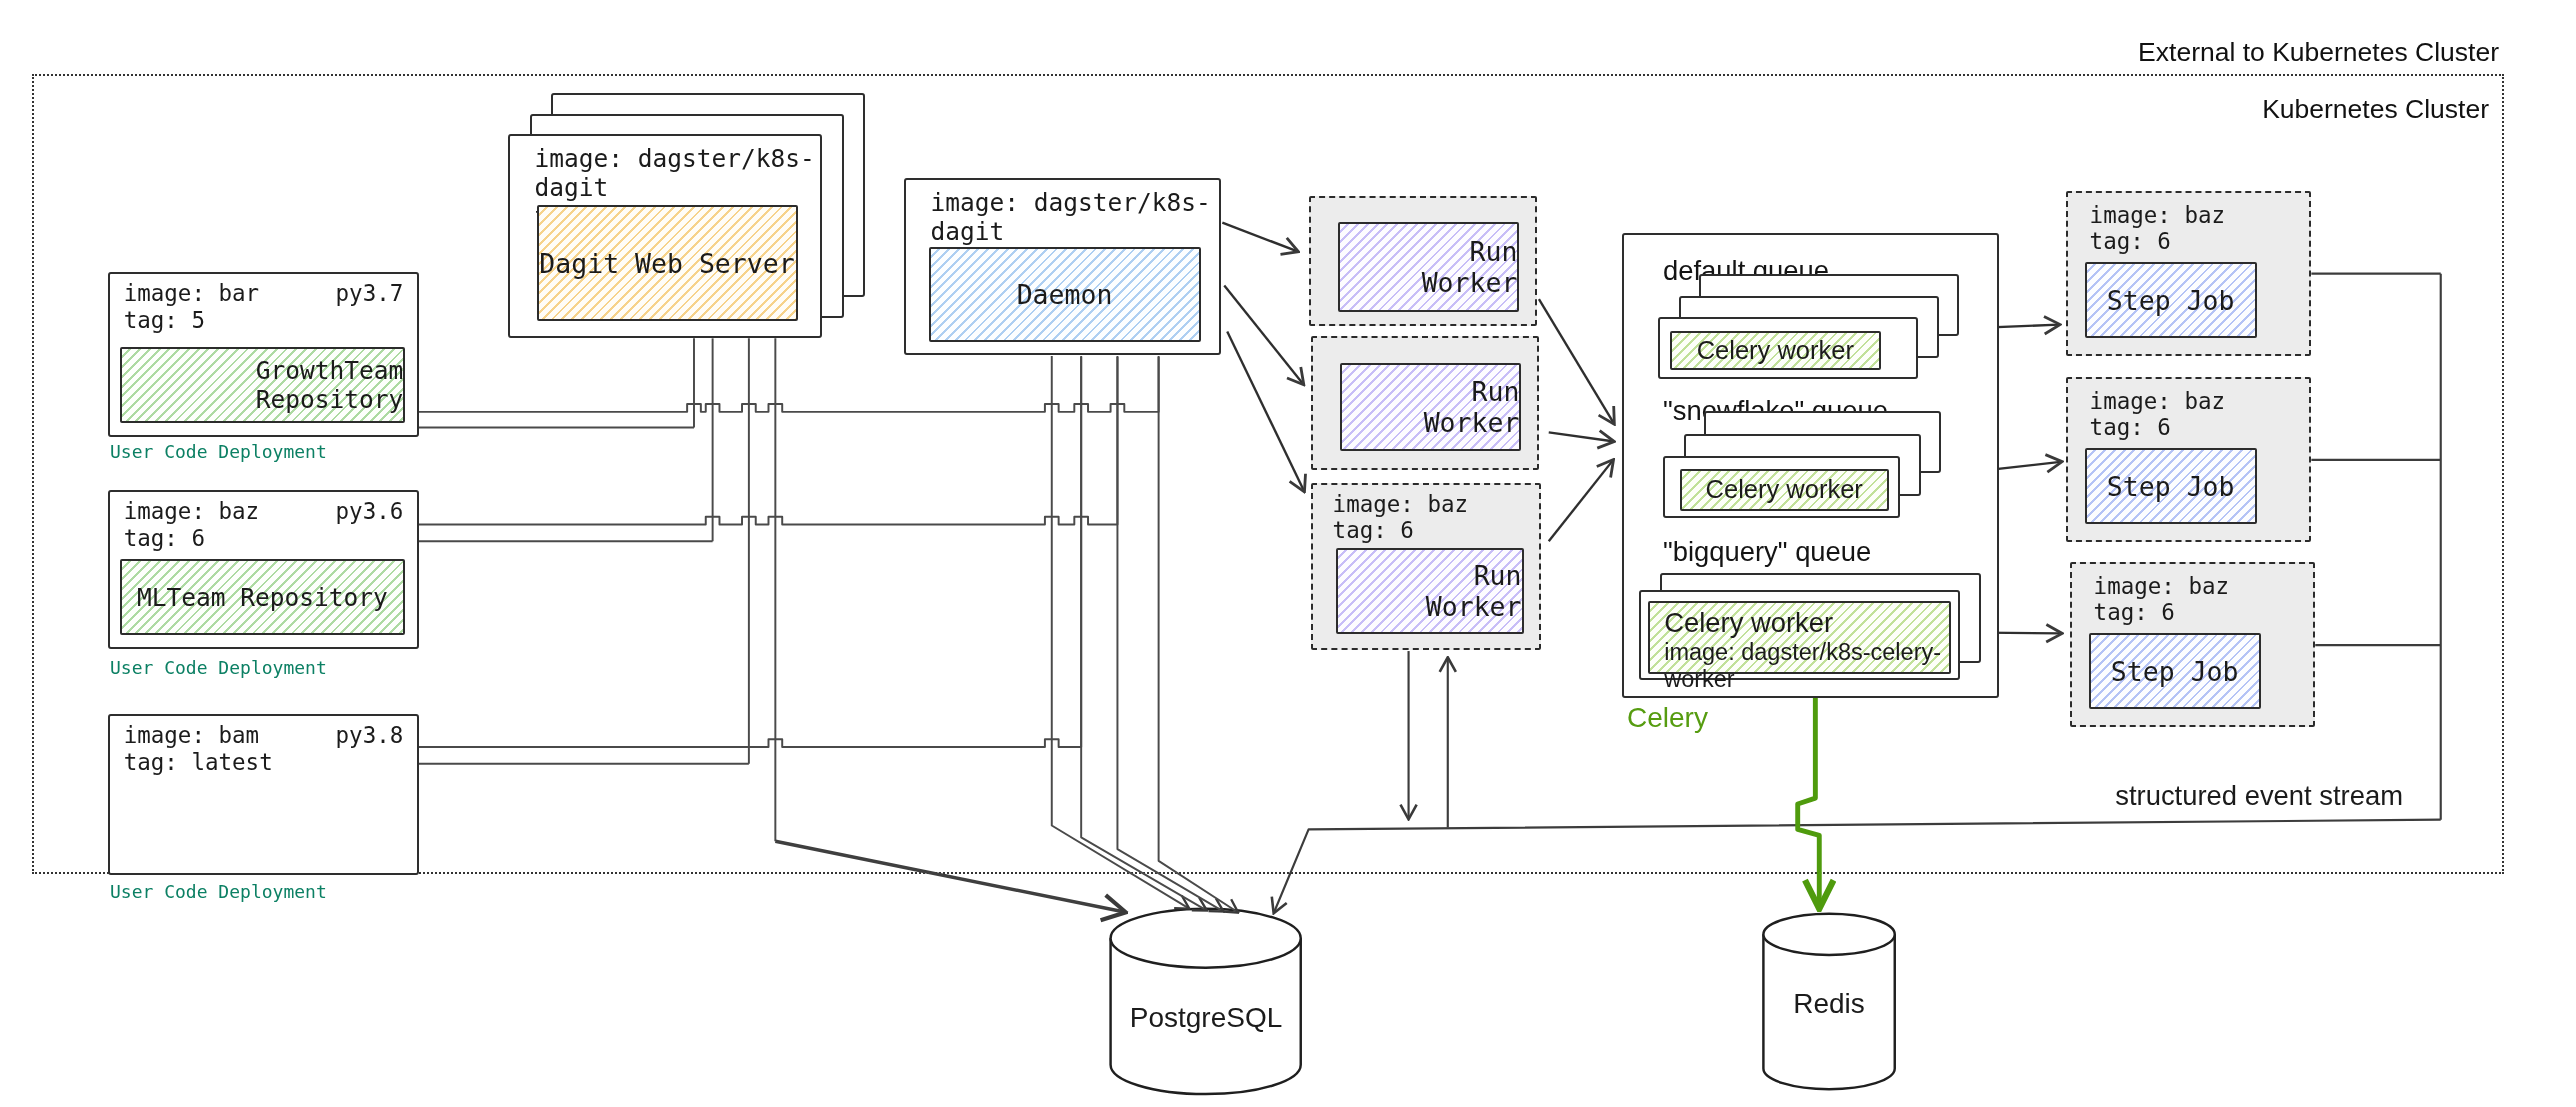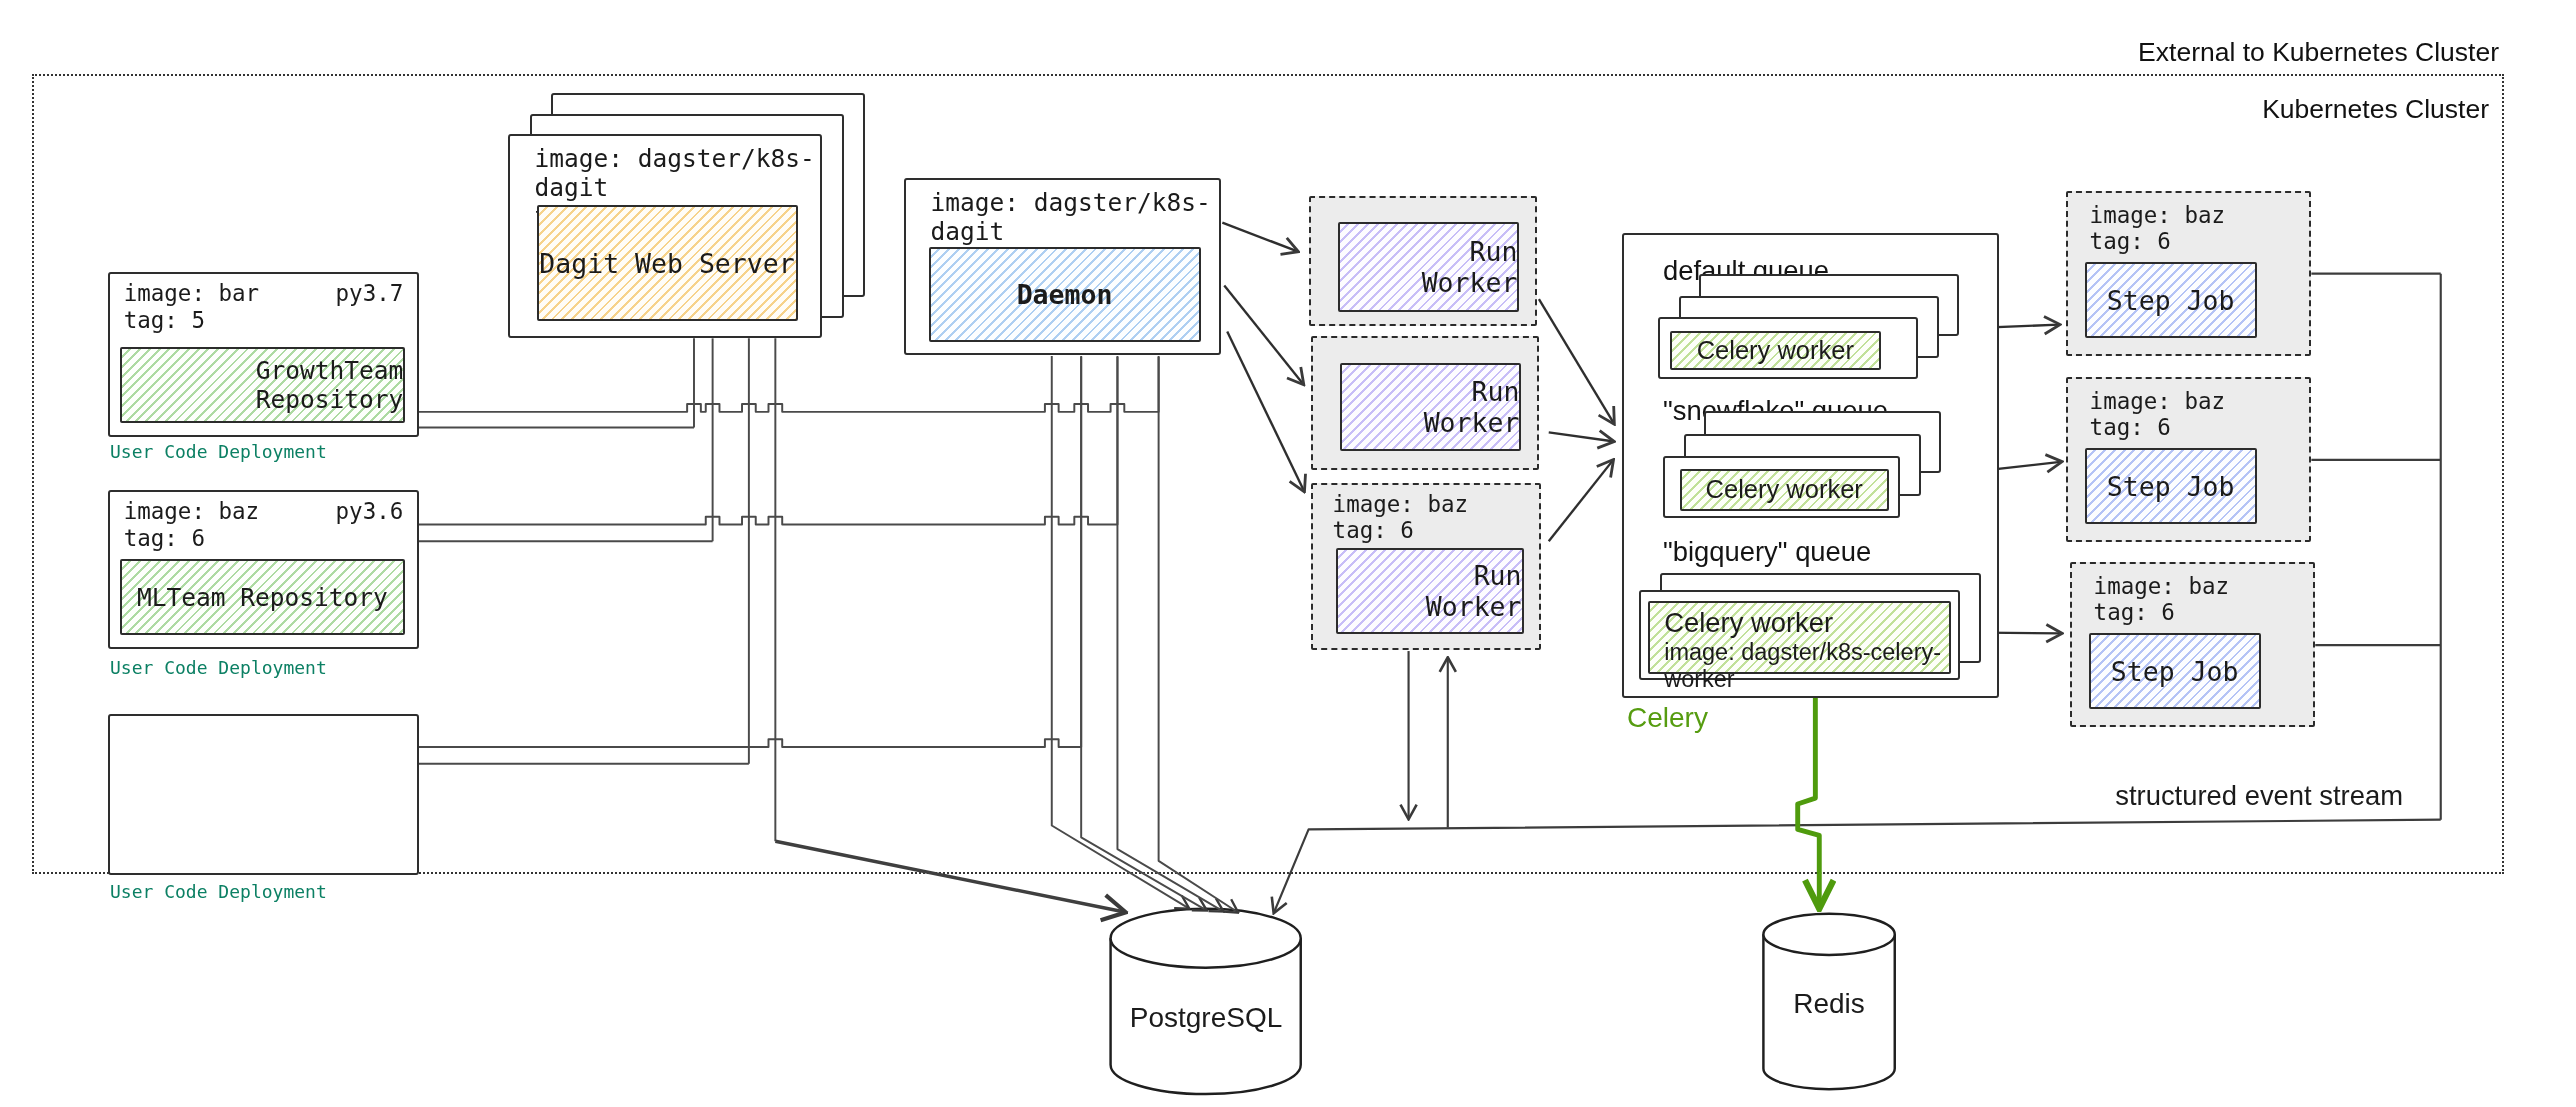--- a/index.html
+++ b/index.html
@@ -21,21 +21,21 @@
   .corner-label{font-size:26.5px;color:#111;}
 
   
   .box{background:#fff;border:2px solid #2e2e2e;border-radius:2.9px;box-sizing:border-box;}
   .inner{position:absolute;border:2px solid #2c2c2c;border-radius:2px;box-sizing:border-box;
          display:flex;align-items:center;justify-content:center;text-align:right;}
 
   
   .hatch-green {background:#fdfffc repeating-linear-gradient(135deg,rgba(0,0,0,0) 0 4.9px,rgba(121,194,103,.60) 4.9px 6.9px);}
   .hatch-orange{background:#fffdf7 repeating-linear-gradient(135deg,rgba(0,0,0,0) 0 4.9px,rgba(243,193,93,.70) 4.9px 6.9px);}
-  .hatch-blue  {background:#fcfeff repeating-linear-gradient(135deg,rgba(0,0,0,0) 0 4.9px,rgba(122,176,233,.60) 4.9px 6.9px);font-weight:bold;}
+  .hatch-blue  {background:#fcfeff repeating-linear-gradient(135deg,rgba(0,0,0,0) 0 4.9px,rgba(122,176,233,.60) 4.9px 6.9px);}
   .hatch-purple{background:#fdfcff repeating-linear-gradient(135deg,rgba(0,0,0,0) 0 4.9px,rgba(147,128,239,.50) 4.9px 6.9px);padding-left:26px;}
   .hatch-step  {background:#fcfdff repeating-linear-gradient(135deg,rgba(0,0,0,0) 0 4.9px,rgba(122,148,238,.55) 4.9px 6.9px);}
   .hatch-celery{background:#fdfff9 repeating-linear-gradient(135deg,rgba(0,0,0,0) 0 4.9px,rgba(154,205,90,.60) 4.9px 6.9px);}
 
   
   .repo{left:108px;width:311px;}
   .repo .hdr{position:absolute;left:13.7px;right:13.7px;top:5.9px;font-size:22.5px;line-height:27.4px;}
   .repo .hdr .row1{display:flex;justify-content:space-between;}
   .repo .inner{left:9.8px;right:11.8px;bottom:11.8px;height:76px;font-size:24.5px;}
   .caption{font-size:18px;color:#0c8064;}
@@ -158,20 +158,27 @@
       <span>image: baz</span>
       <span>py3.6</span>
     </div>
     <div>tag: 6</div>
   </div>
   <div class="inner hatch-green mono">MLTeam Repository</div>
 </div>
 <div class="abs node caption mono" style="left:110px;top:657px;">User Code Deployment</div>
 
 <div class="abs node box repo" style="top:714px;height:161px;">
+  <div class="hdr mono">
+    <div class="row1">
+      <span>image: bam</span>
+      <span>py3.8</span>
+    </div>
+    <div>tag: latest</div>
+  </div>
 </div>
 <div class="abs node caption mono" style="left:110px;top:881px;">User Code Deployment</div>
 
 <div class="abs node" style="left:508px;top:93px;width:357px;height:245px;">
   <div class="layer" style="left:43px;top:0;width:314px;height:204px;"></div>
   <div class="layer" style="left:21.6px;top:20.6px;width:314px;height:204px;"></div>
   <div class="layer svc" style="left:0;top:41px;width:314px;height:204px;">
     <div class="hdr mono">
       <div>image: dagster/k8s-dagit</div>
       <div>tag: 0.11.0</div>

